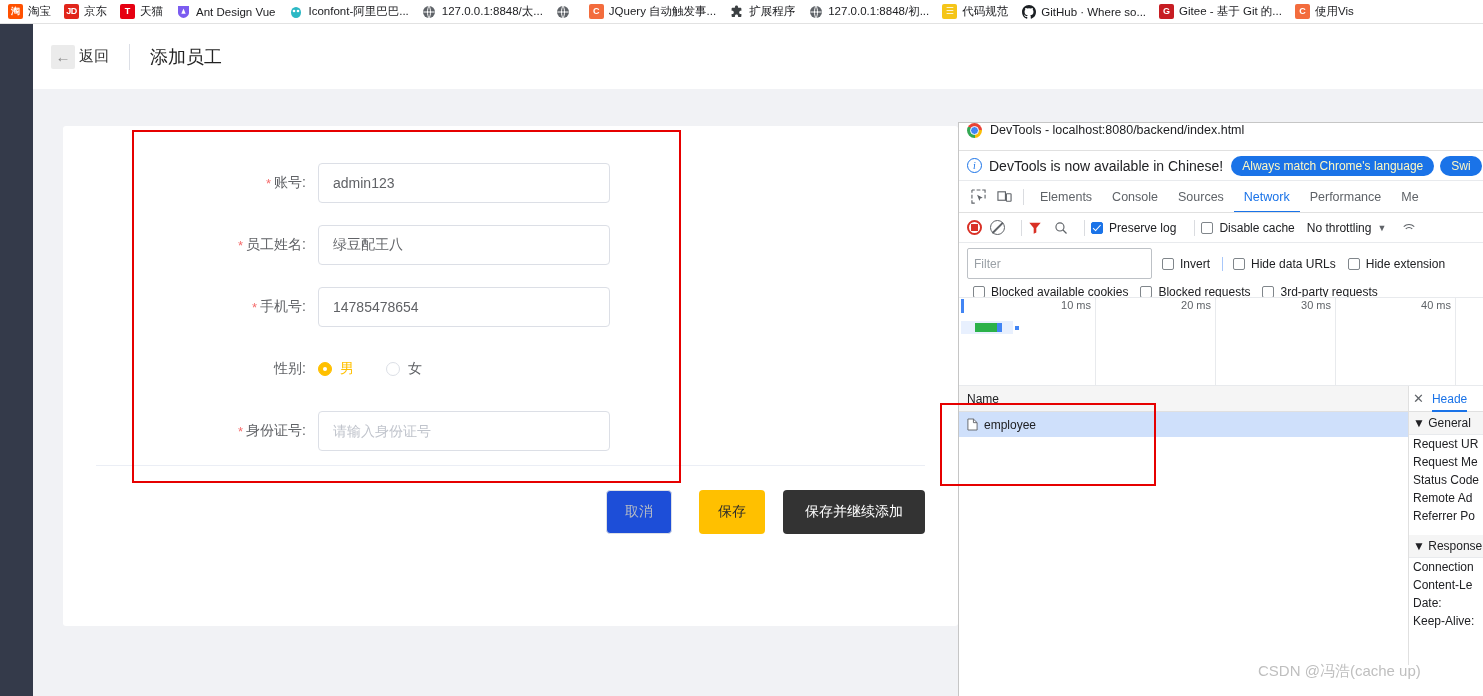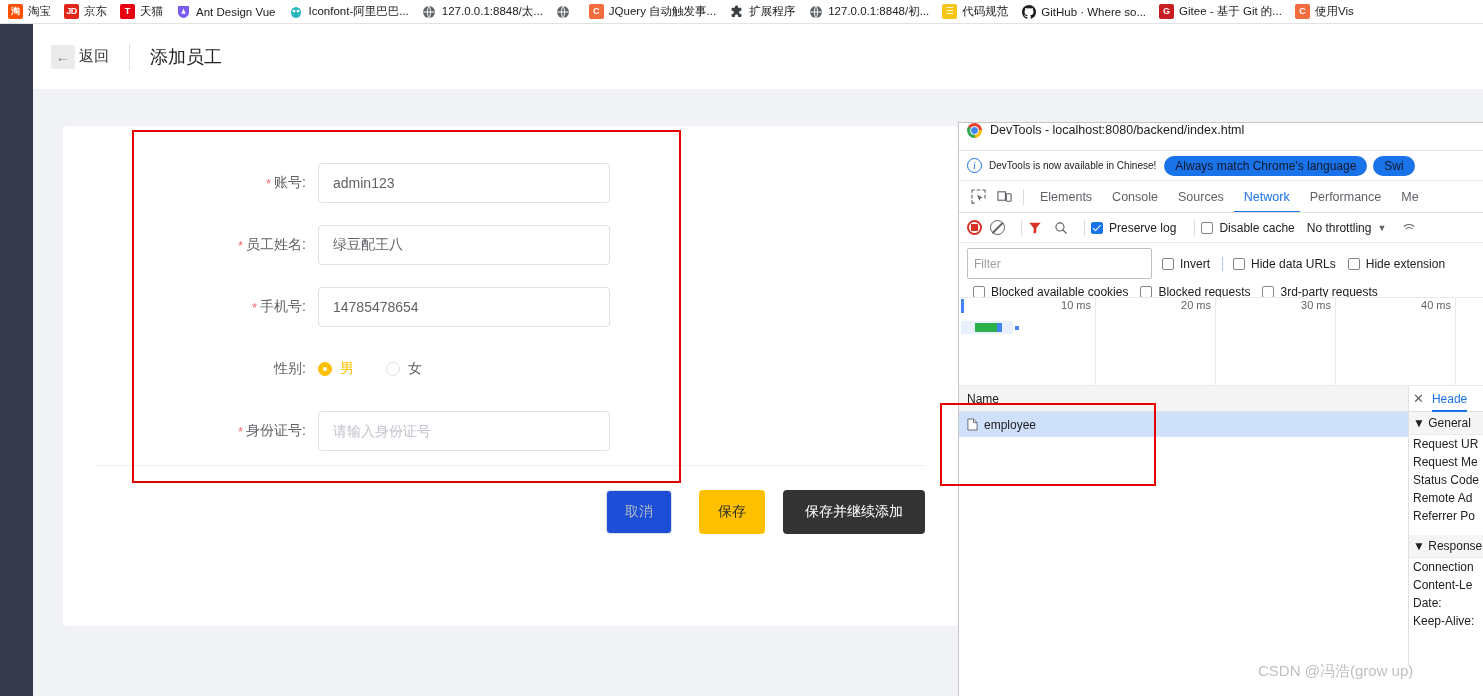--- a/index.html
+++ b/index.html
@@ -178,23 +178,23 @@
     height: 30px; display: flex; align-items: center; padding-left: 8px;
     background: #ffffff; border-bottom: 1px solid #e8eaed;
     white-space: nowrap; overflow: hidden;
   }
   .info-icon {
     width: 15px; height: 15px; border-radius: 50%;
     border: 1.3px solid #1a73e8; color: #1a73e8;
     font-size: 10px; display: inline-flex; align-items: center; justify-content: center;
     margin-right: 7px; font-style: italic; font-family: "Liberation Serif", serif; flex: 0 0 auto;
   }
-  .info-text { font-size: 10px; color: #202124; margin-right: 8px; }
+  .info-text { font-size: 14px; color: #202124; margin-right: 8px; }
   .pill {
-    background: #1a73e8; color: #0f172a; border-radius: 14px;
+    background: #1a73e8; color: #fef9c3; border-radius: 14px;
     padding: 3px 11px; font-size: 12px; margin-right: 6px; cursor: pointer;
     flex: 0 0 auto;
   }
 
   .dt-tabs {
     height: 32px; display: flex; align-items: center;
     border-bottom: 1px solid #e0e0e0; padding-left: 6px;
     white-space: nowrap; overflow: hidden;
   }
   .dt-iconbtn {
@@ -642,14 +642,14 @@
         <div class="rd-item">Connection</div>
         <div class="rd-item">Content-Le</div>
         <div class="rd-item">Date:</div>
         <div class="rd-item">Keep-Alive:</div>
       </div>
     </div>
   </div>
 
   <div class="redbox-net"></div>
 
-  <div class="watermark">CSDN @冯浩(grow up)</div>
+  <div class="watermark">CSDN @冯浩(cache up)</div>
 </div>
 
 </body></html>

